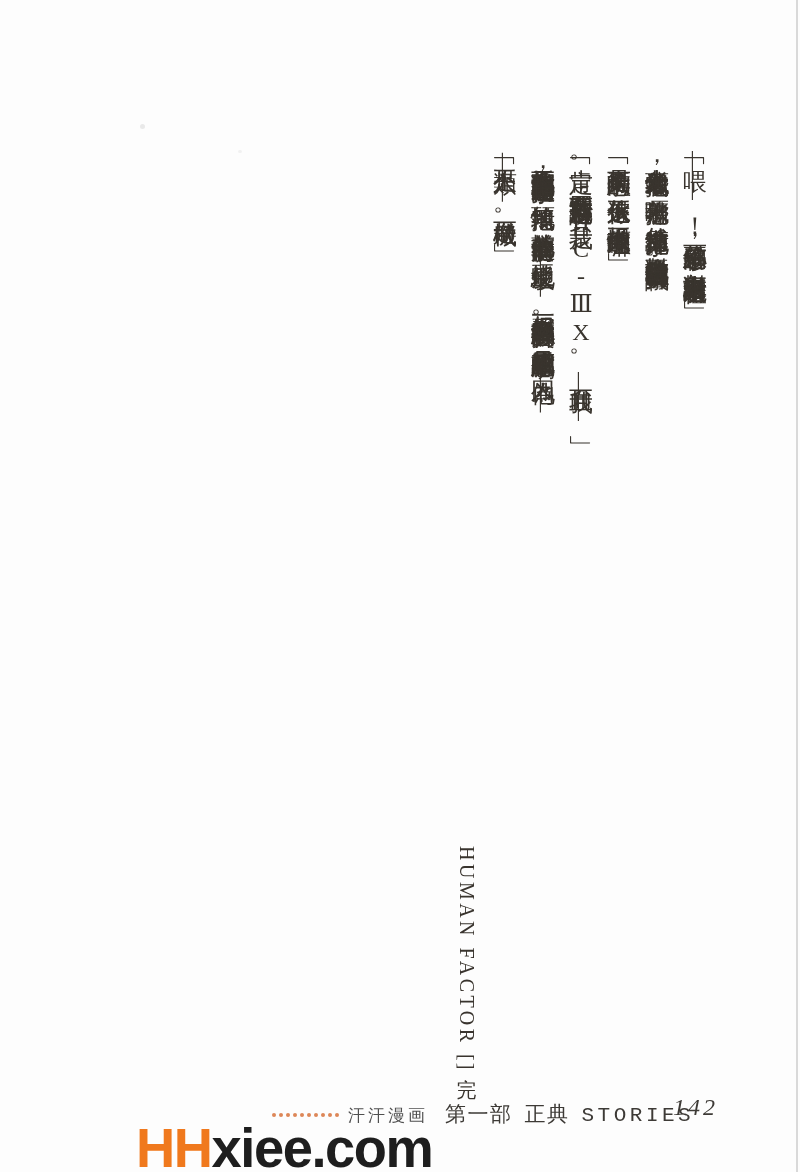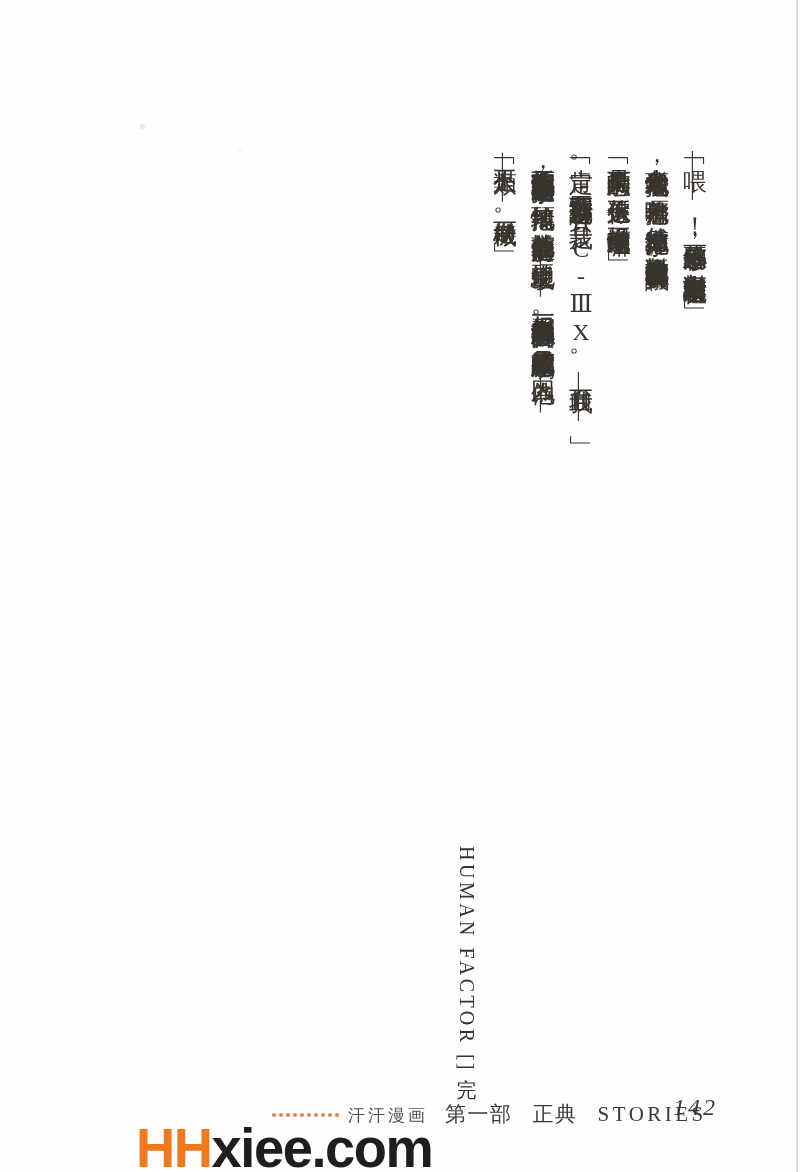--- a/index.html
+++ b/index.html
@@ -55,21 +55,21 @@
     font-family:"Liberation Serif","DejaVu Serif",serif;
   }
   .end-mark{margin-inline-start:8px;letter-spacing:1px;}
 
   
   .running-title{
     position:absolute;left:445px;top:1100px;
     font-size:21px;color:var(--footer-ink);
     letter-spacing:1.5px;white-space:nowrap;
   }
-  .running-title .gap{margin-left:20px;}
+  .running-title .gap{margin-left:12px;font-family:Liberation Mono, monospace;}
   .running-title .en{font-size:21px;letter-spacing:3.5px;}
   .page-number{
     position:absolute;right:82px;top:1094px;
     font-style:italic;font-size:24px;letter-spacing:3px;
     color:var(--footer-ink);
   }
 
   
   .watermark{position:absolute;left:136px;top:1104px;width:292px;font-family:"Liberation Sans","DejaVu Sans",sans-serif;}
   .wm-top{display:flex;justify-content:flex-end;align-items:center;gap:9px;height:22px;}

